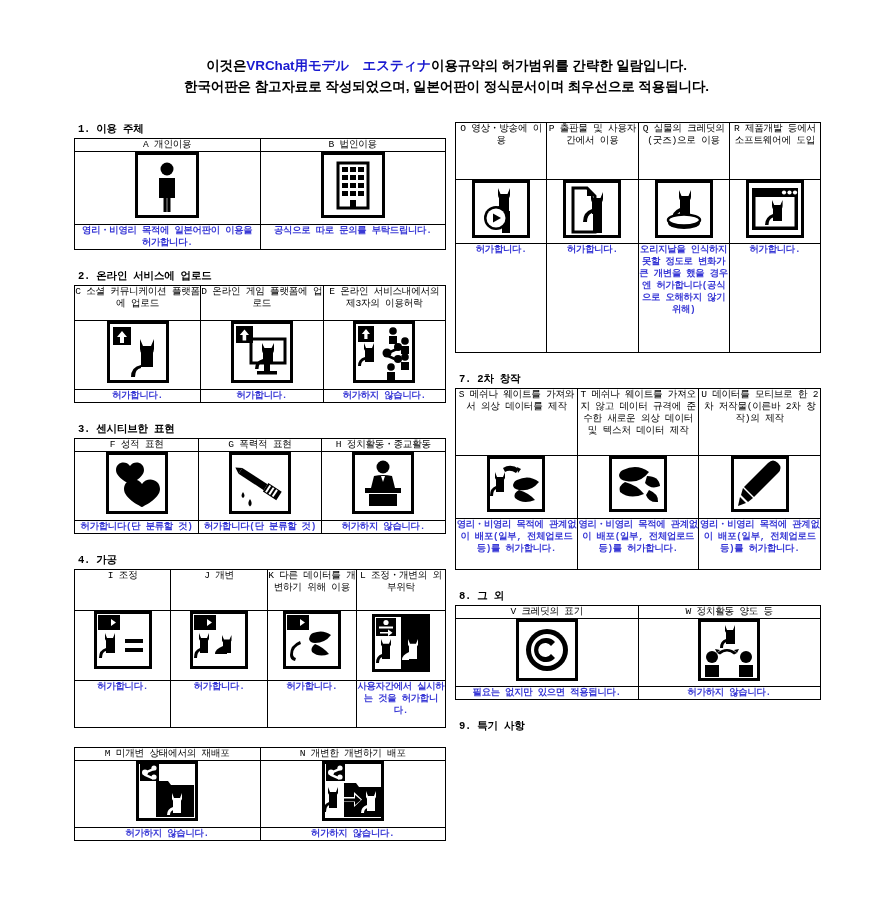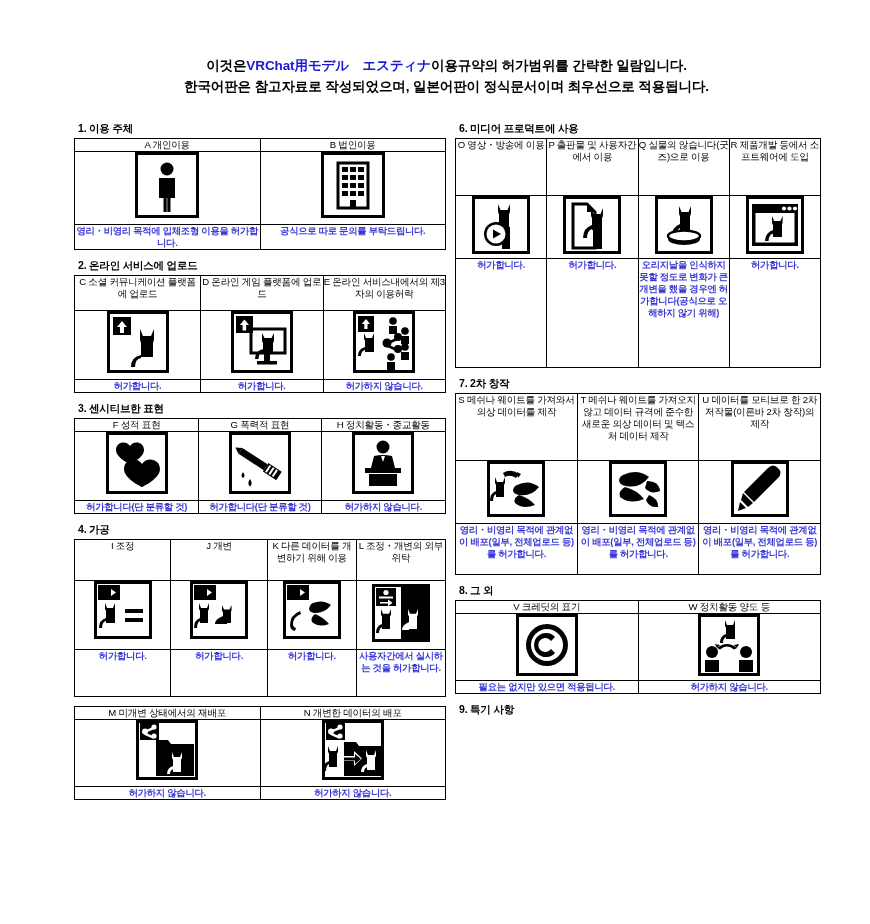--- a/index.html
+++ b/index.html
@@ -37,21 +37,21 @@
     top: 122px;
     left: 0;
     width: 870px;
     display: flex;
     align-items: flex-start;
   }
   .col-left  { width: 372px; margin-left: 74px; }
   .col-right { width: 366px; margin-left: 9px; }
 
   
-  .section { margin-bottom: 9px; }
+  .section { margin-bottom: 19px; font-family: Liberation Mono, monospace; }
   .section-title {
     font-size: 10.5px;
     font-weight: bold;
     color: #000;
     padding: 0 0 2px 4px;
     letter-spacing: -0.2px;
   }
 
   table.grid {
     border-collapse: collapse;
@@ -141,21 +141,21 @@
                       <rect x="21" y="39" width="6" height="5"></rect>
                       <rect x="29" y="39" width="6" height="5"></rect>
                       <rect x="37" y="39" width="6" height="5"></rect>
                       <rect x="29" y="48" width="6" height="8"></rect>
                     </g>
                   </svg>
             </span>
           </td>
         </tr>
         <tr>
-          <td class="cap">영리・비영리 목적에 입체조형 이용을 허가합니다.</td>
+          <td class="cap">영리・비영리 목적에 일본어판이 이용을 허가합니다.</td>
           <td class="cap">공식으로 따로 문의를 부탁드립니다.</td>
         </tr>
       </tbody>
         </table>
     </div>
 
     <div class="section">
       <div class="section-title">2. 온라인 서비스에 업로드</div>
       <table class="grid">
         <tbody>
@@ -377,21 +377,21 @@
         </tr>
       </tbody>
         </table>
     </div>
 
     <div class="section">
       <table class="grid">
         <tbody>
             <tr>
           <td class="hd" style="width:50%">M 미개변 상태에서의 재배포</td>
-          <td class="hd" style="width:50%">N 개변한 데이터의 배포</td>
+          <td class="hd" style="width:50%">N 개변한 개변하기 배포</td>
         </tr>
         <tr>
           <td class="cellicon" style="height:66px">
             <span class="icon-wrap">
               <svg width="62" height="60" viewBox="0 0 62 60">
                     <rect x="1.5" y="1.5" width="59" height="57" fill="#fff" stroke="#000" stroke-width="3"></rect>
                     <rect x="4" y="3" width="19" height="17" fill="#000"></rect>
                     <g fill="#fff">
                       <circle cx="9" cy="11.5" r="3"></circle>
                       <circle cx="18" cy="7" r="2.6"></circle>
@@ -443,27 +443,26 @@
         </tr>
       </tbody>
         </table>
     </div>
 
   </div>
 
   <div class="col-right">
 
     <div class="section">
-      <div class="section-title">6. 미디어 프로덕트에 사용</div>
       <table class="grid">
         <tbody>
             <tr>
           <td class="hd" style="width:25%;height:56px">O 영상・방송에 이용</td>
           <td class="hd" style="width:25%">P 출판물 및 사용자간에서 이용</td>
-          <td class="hd" style="width:25%">Q 실물의 않습니다(굿즈)으로 이용</td>
+          <td class="hd" style="width:25%">Q 실물의 크레딧의(굿즈)으로 이용</td>
           <td class="hd" style="width:25%">R 제품개발 등에서 소프트웨어에 도입</td>
         </tr>
         <tr>
           <td class="cellicon" style="height:62px">
             <span class="icon-wrap">
               <svg width="58" height="58" viewBox="0 0 58 58">
                     <rect x="1.5" y="1.5" width="55" height="55" fill="#fff" stroke="#000" stroke-width="3"></rect>
                     <path d="M26 8 l2.5 6 h7 l2.5 -6 v7 a6 6 0 0 1 -12 0 z" fill="#000"></path>
                     <path d="M27 15 h10 v16 h-10 z" fill="#000"></path>
                     <path d="M27 26 q-9 3 -9 12 h4 q0 -6 5 -8 z" fill="#000"></path>

